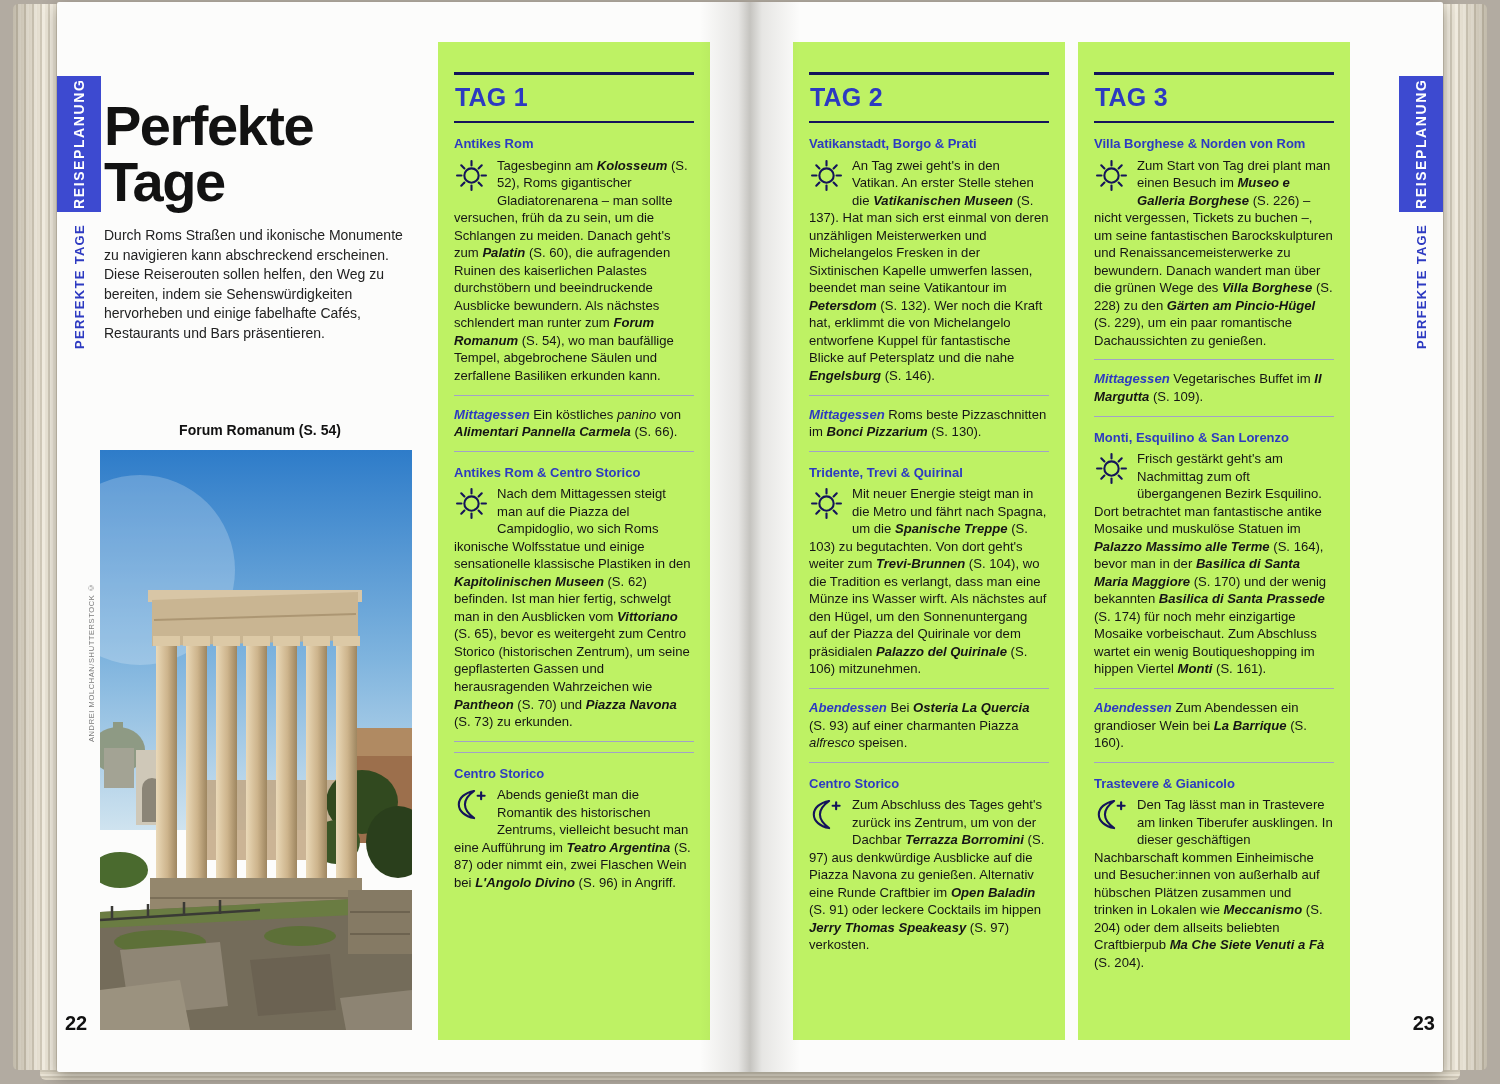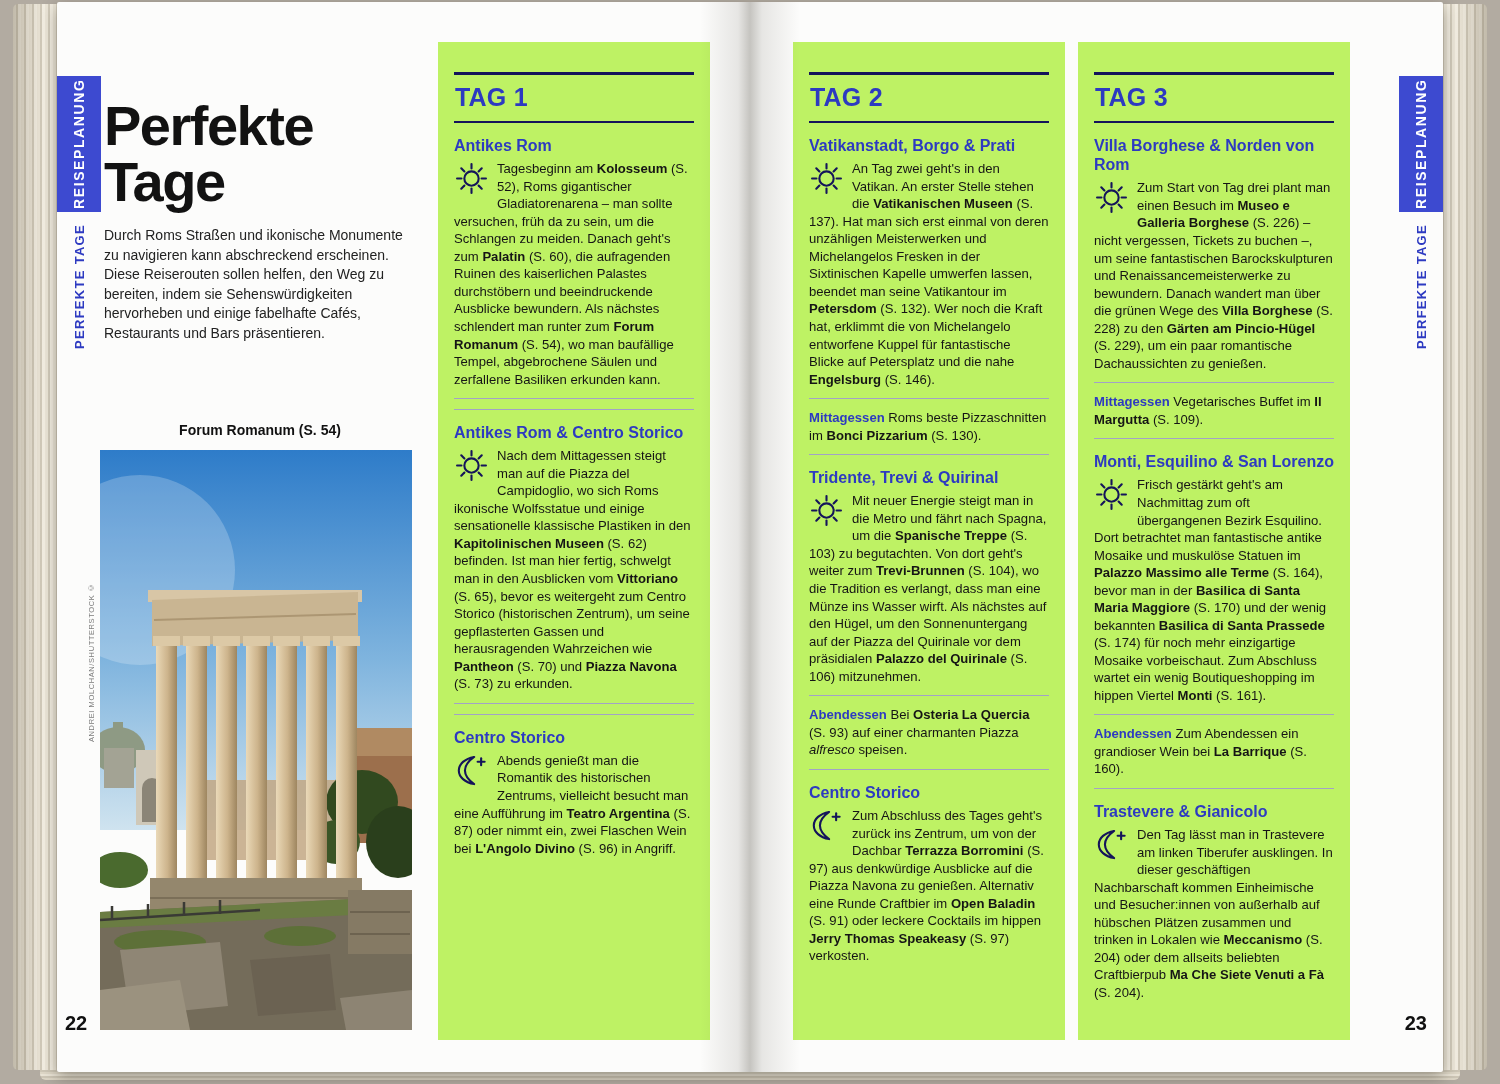--- a/index.html
+++ b/index.html
@@ -69,44 +69,44 @@
   }
   .photo-credit {
     position:absolute; left:26px; top:460px; width:16px; height:280px;
     writing-mode:vertical-rl; transform:rotate(180deg);
     font-size:7.5px; color:#7c7c7c; letter-spacing:.6px; display:flex; align-items:center;
   }
   .photo-frame { position:absolute; left:43px; top:448px; width:312px; height:580px; overflow:hidden; }
   .photo-frame svg { display:block; width:100%; height:100%; }
   .pagenum { position:absolute; top:1010px; font-size:20px; font-weight:700; color:#111; }
   .pagenum.left { left:8px; }
-  .pagenum.right { right:16px; text-align:center; }
+  .pagenum.right { right:8px; text-align:center; }
 
   
   .day-panel {
     position:absolute; top:40px; width:272px; height:998px;
     background:#bef264; padding:30px 16px 16px; overflow:hidden;
   }
   .day-panel.p1 { left:381px; }
   .day-panel.p2 { left:43px; }
   .day-panel.p3 { left:328px; }
   .day-title {
     color:#2d3ac1; font-size:25px; font-weight:700; letter-spacing:.2px;
     border-top:3px solid #14145a; border-bottom:2px solid #14145a;
     padding:8px 1px 9px;
   }
-  .sec-h { color:#2d3ac1; font-size:16px; font-weight:700; margin:13px 0 5px; line-height:1.2; }
+  .sec-h { color:#2d3ac1; font-size:13px; font-weight:700; margin:13px 0 5px; line-height:1.2; }
   .body, .meal { font-size:13.1px; line-height:1.34; color:#151515; }
   .body::after { content:""; display:block; clear:both; }
   .icon { float:left; width:38px; height:36px; margin:1px 5px 1px 0; }
   .icon svg { width:35px; height:35px; display:block; }
   .meal { margin:0; }
   .meal-label { color:#2d3ac1; font-weight:700; }
   .divider { border-top:1px solid #a2a2c6; margin:10px 0; }
-  b { font-weight:700; }
+  b { font-weight:700;font-style:italic; }
   i { font-style:italic; }
 </style>
 </head>
 <body>
 
 <div class="screen">
 
   <div class="edge edge-bottom"></div>
   <div class="edge edge-left"></div>
   <div class="edge edge-right"></div>
@@ -205,20 +205,21 @@
                   <line x1="20" y1="31.5" x2="20" y2="36.5"></line>
                   <line x1="11.9" y1="28.1" x2="8.3" y2="31.7"></line>
                   <line x1="8.5" y1="20" x2="3.5" y2="20"></line>
                   <line x1="11.9" y1="11.9" x2="8.3" y2="8.3"></line>
                   <line x1="20" y1="8.5" x2="20" y2="3.5"></line>
                   <line x1="28.1" y1="11.9" x2="31.7" y2="8.3"></line>
                 </svg>
               </span><span>Tagesbeginn am <b>Kolosseum</b> (S. 52), Roms gigantischer Gladiatorenarena – man sollte versuchen, früh da zu sein, um die Schlangen zu meiden. Danach geht's zum <b>Palatin</b> (S. 60), die aufragenden Ruinen des kaiserlichen Palastes durchstöbern und beeindruckende Ausblicke bewundern. Als nächstes schlendert man runter zum <b>Forum Romanum</b> (S. 54), wo man baufällige Tempel, abgebrochene Säulen und zerfallene Basiliken erkunden kann.</span></p>
           </div>
           <div class="divider"></div>
+          <p class="meal"><b class="meal-label">Mittagessen</b> <span>Ein köstliches <i>panino</i> von <b>Alimentari Pannella Carmela</b> (S. 66).</span></p>
           <div class="divider"></div>
           <div class="activity">
             <h3 class="sec-h">Antikes Rom &amp; Centro Storico</h3>
             <p class="body"><span class="icon">
                 <svg viewBox="0 0 40 40" fill="none" stroke="#14145a" stroke-width="2.4" stroke-linecap="round">
                   <circle cx="20" cy="20" r="8.2"></circle>
                   <line x1="31.5" y1="20" x2="36.5" y2="20"></line>
                   <line x1="28.1" y1="28.1" x2="31.7" y2="31.7"></line>
                   <line x1="20" y1="31.5" x2="20" y2="36.5"></line>
                   <line x1="11.9" y1="28.1" x2="8.3" y2="31.7"></line>

